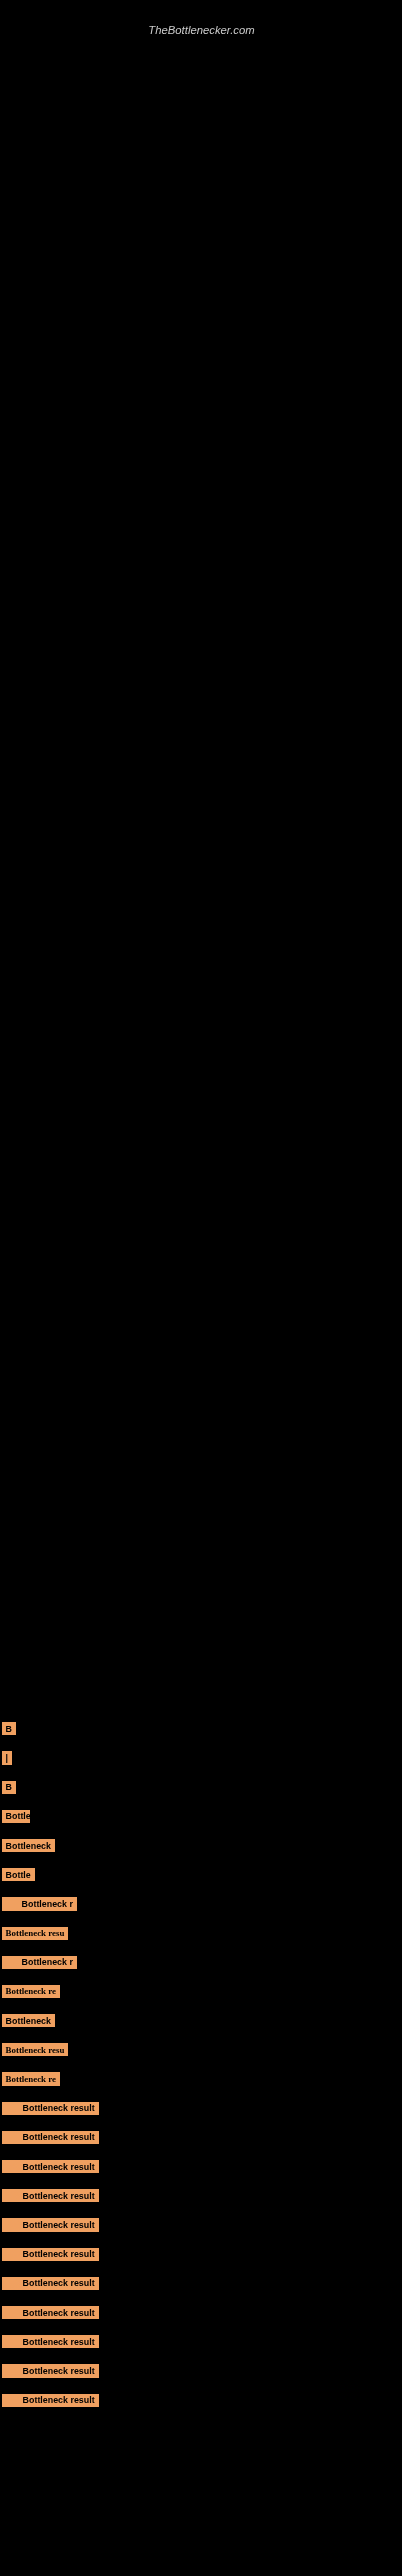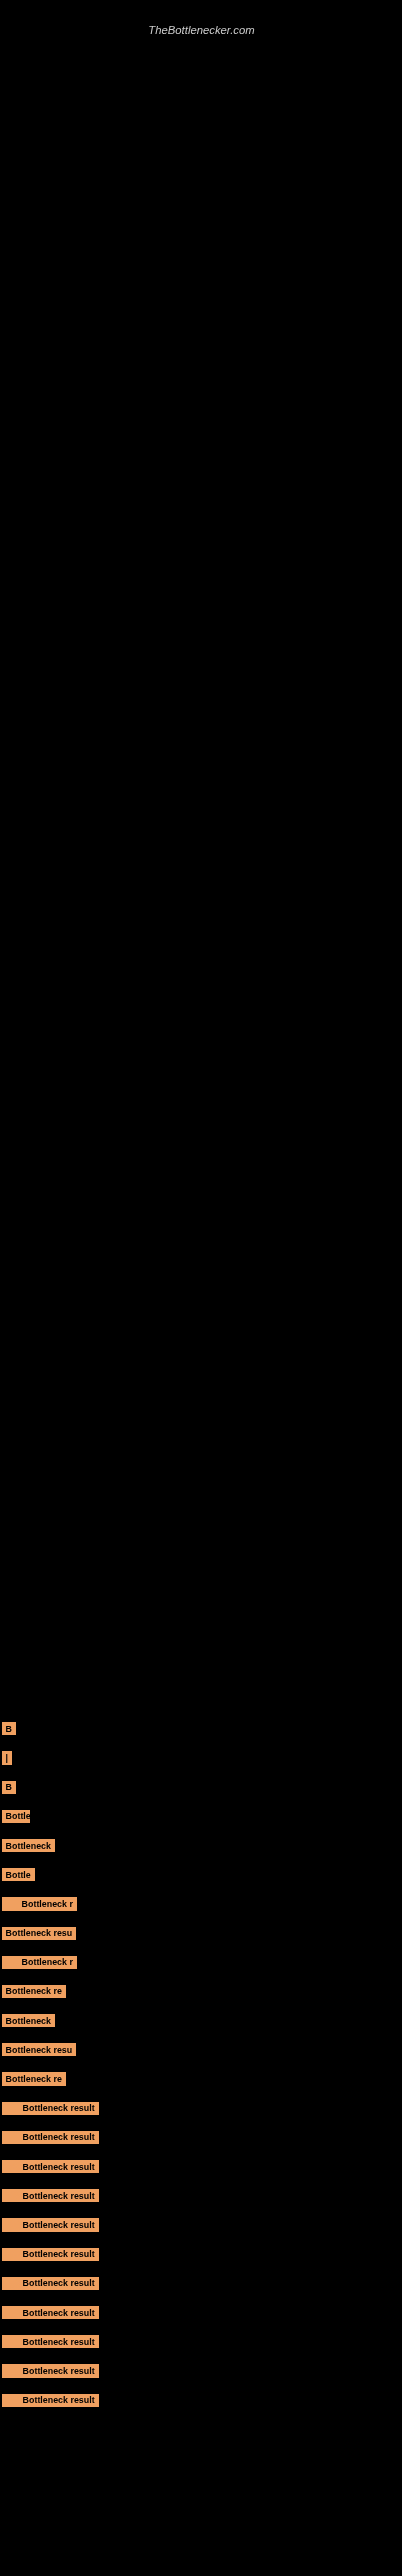--- a/index.html
+++ b/index.html
@@ -70,21 +70,21 @@
     .item-21 { margin-top: 16px; }
     .item-22 { margin-top: 16px; }
     .item-23 { margin-top: 16px; }
     .item-24 { margin-top: 16px; }
 
     .w-tiny   { max-width: 17.7px; }
     .w-small  { max-width: 28px; }
     .w-medium { max-width: 44px; }
     .w-large  { max-width: 64px; }
     .w-xl     { max-width: 85px; padding-left: 20px; }
-    .w-xxl    { max-width: 105px; }
+    .w-xxl    { max-width: 105px; font-family: Liberation Serif, serif; }
     .w-full   { max-width: 129px; padding-left: 21px; }
   </style>
 </head>
 <body>
 
 <div class="site-title">TheBottlenecker.com</div>
 
 <div class="main-chart-area"></div>
 
 <div class="bottleneck-items-container" id="items-container">

